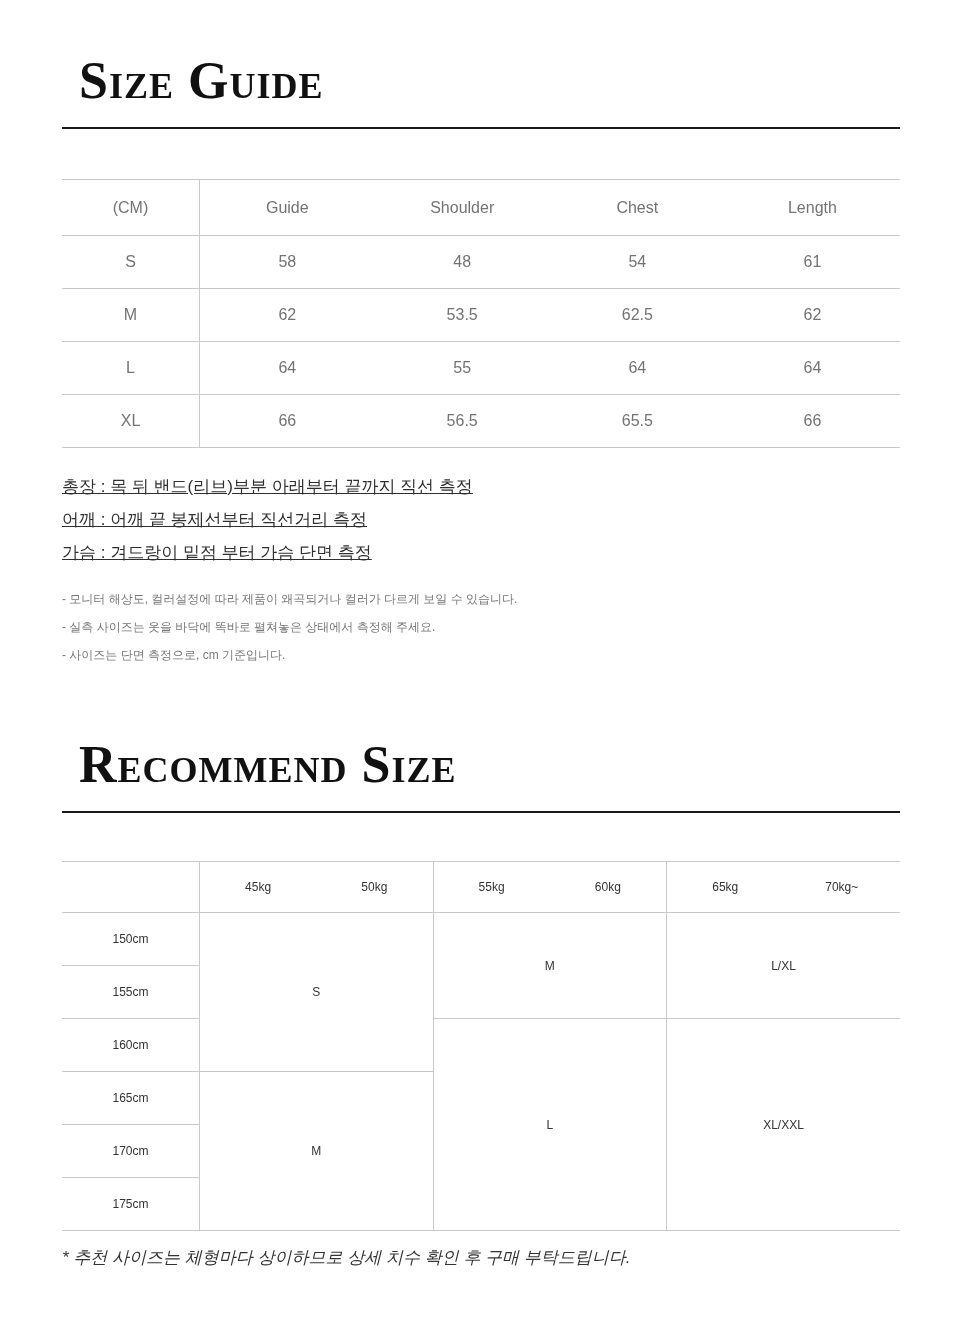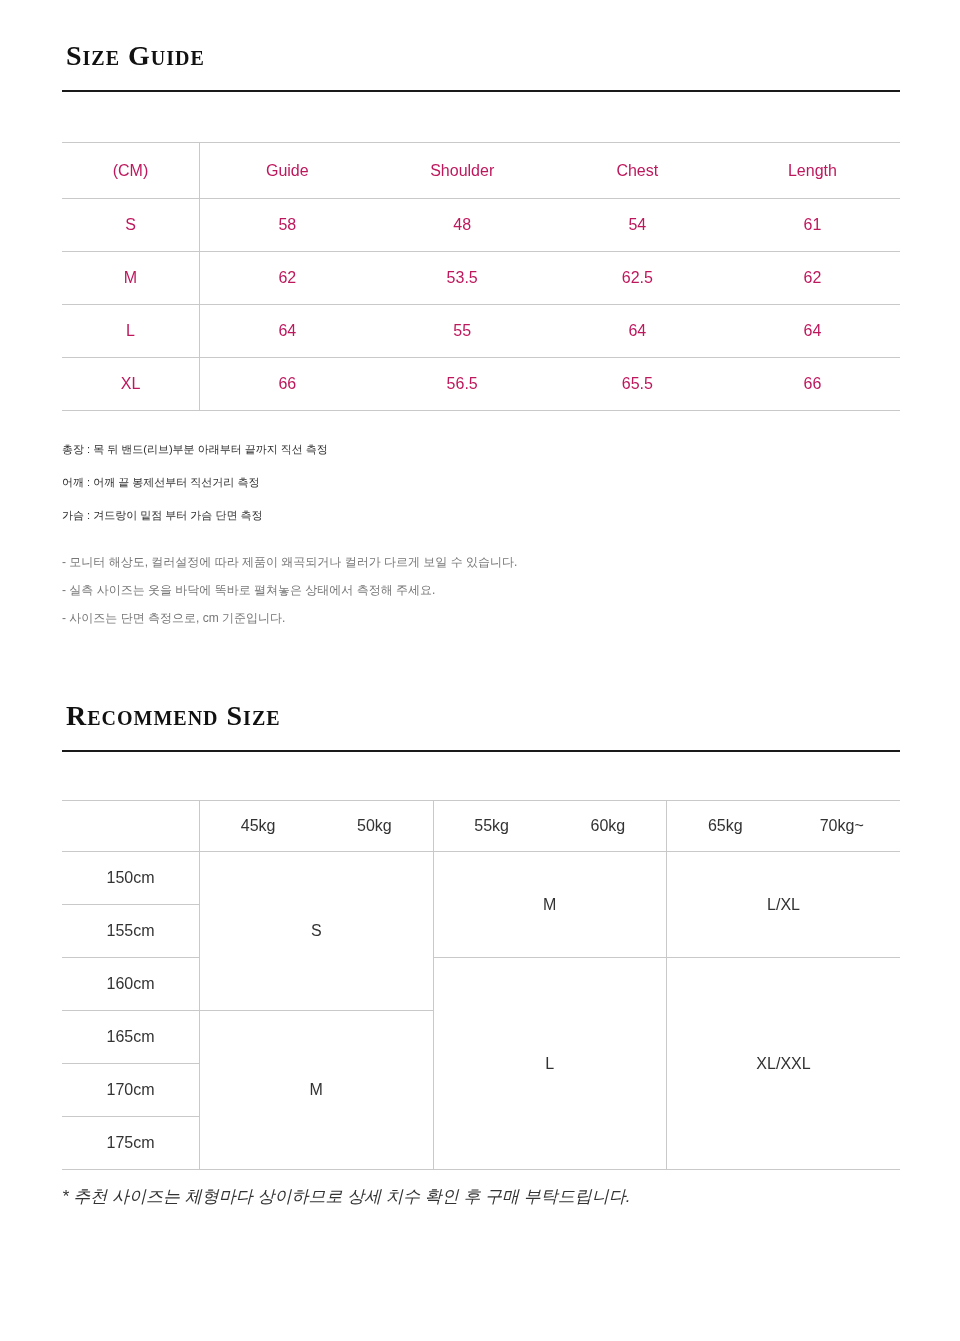--- a/index.html
+++ b/index.html
@@ -3,54 +3,54 @@
 <meta charset="utf-8">
 <style>
   html, body { margin:0; padding:0; background:#ffffff; }
   body { font-family:"Liberation Sans","DejaVu Sans",sans-serif; color:#333333; }
   .page { width:960px; box-sizing:border-box; padding:38px 60px 40px 62px; background:#ffffff; }
 
   .section-title {
     font-family:"Liberation Serif","DejaVu Serif",serif;
     font-variant:small-caps;
     font-weight:600;
-    font-size:28px;
+    font-size:52px;
     line-height:1;
     letter-spacing:1px;
     color:#111111;
-    margin:4px;
+    margin:17px;
   }
   .title-rule { border:none; border-top:2px solid #1a1a1a; margin:20px 0 0 0; }
 
   table { width:100%; border-collapse:collapse; table-layout:fixed; }
 
   
   .size-table { margin-top:50px; }
   .size-table th, .size-table td {
     border-bottom:1px solid #c9c9c9;
-    font-weight:400; font-size:16px; color:#be185d;
+    font-weight:400; font-size:16px; color:#737373;
     text-align:center; vertical-align:middle; padding:0;
   }
   .size-table thead th { border-top:1px solid #c9c9c9; height:55px; }
   .size-table tbody td { height:52px; }
   .size-table .first-col { width:137px; border-right:1px solid #c9c9c9; }
 
   
   .measure { margin-top:22px; }
-  .measure p { margin:0; font-size:11px; line-height:33px; color:#2f2f2f; }
+  .measure p { margin:0; font-size:17px; line-height:33px; color:#2f2f2f;text-decoration:underline; }
   .notes { margin-top:16px; }
   .notes p { margin:0; font-size:12px; line-height:28px; color:#777777; }
 
   .recommend-head { margin-top:70px; }
 
   
   .rec-table { margin-top:48px; }
   .rec-table th, .rec-table td {
     border-bottom:1px solid #c9c9c9;
-    font-weight:400; font-size:16px; color:#333333;
+    font-weight:400; font-size:12px; color:#333333;
     text-align:center; vertical-align:middle; padding:0;
   }
   .rec-table thead th { border-top:1px solid #c9c9c9; height:50px; }
   .rec-table tbody td { height:52px; }
   .rec-table .col-height { width:137px; }
   .rec-table .v-r { border-right:1px solid #c9c9c9; }
   .weights { display:flex; width:100%; }
   .weights span { flex:1; text-align:center; }
 
   .footnote { margin-top:15px; font-size:17px; color:#333333;font-style:italic; }

